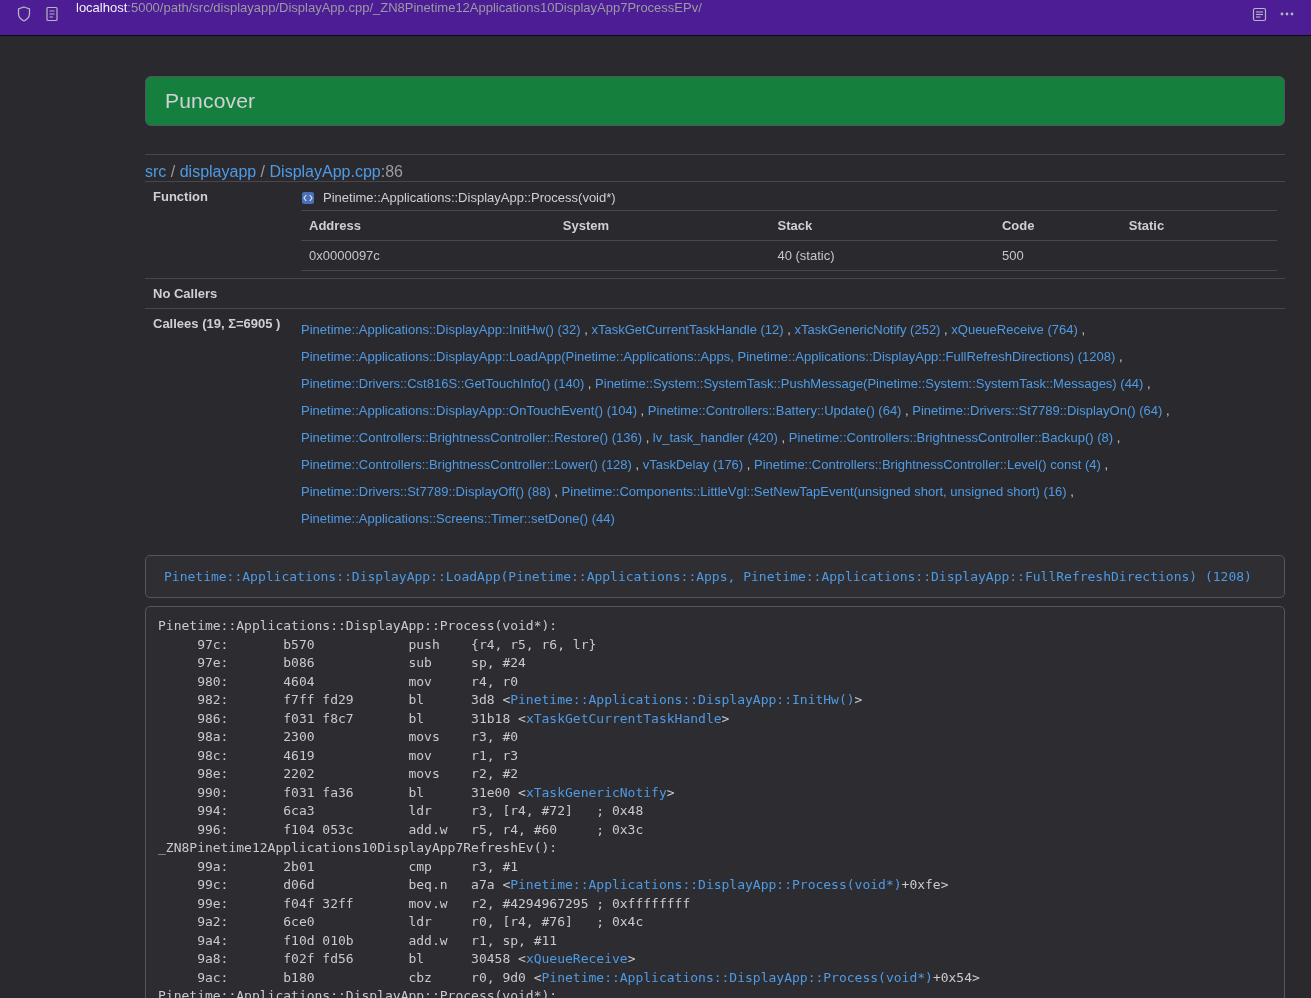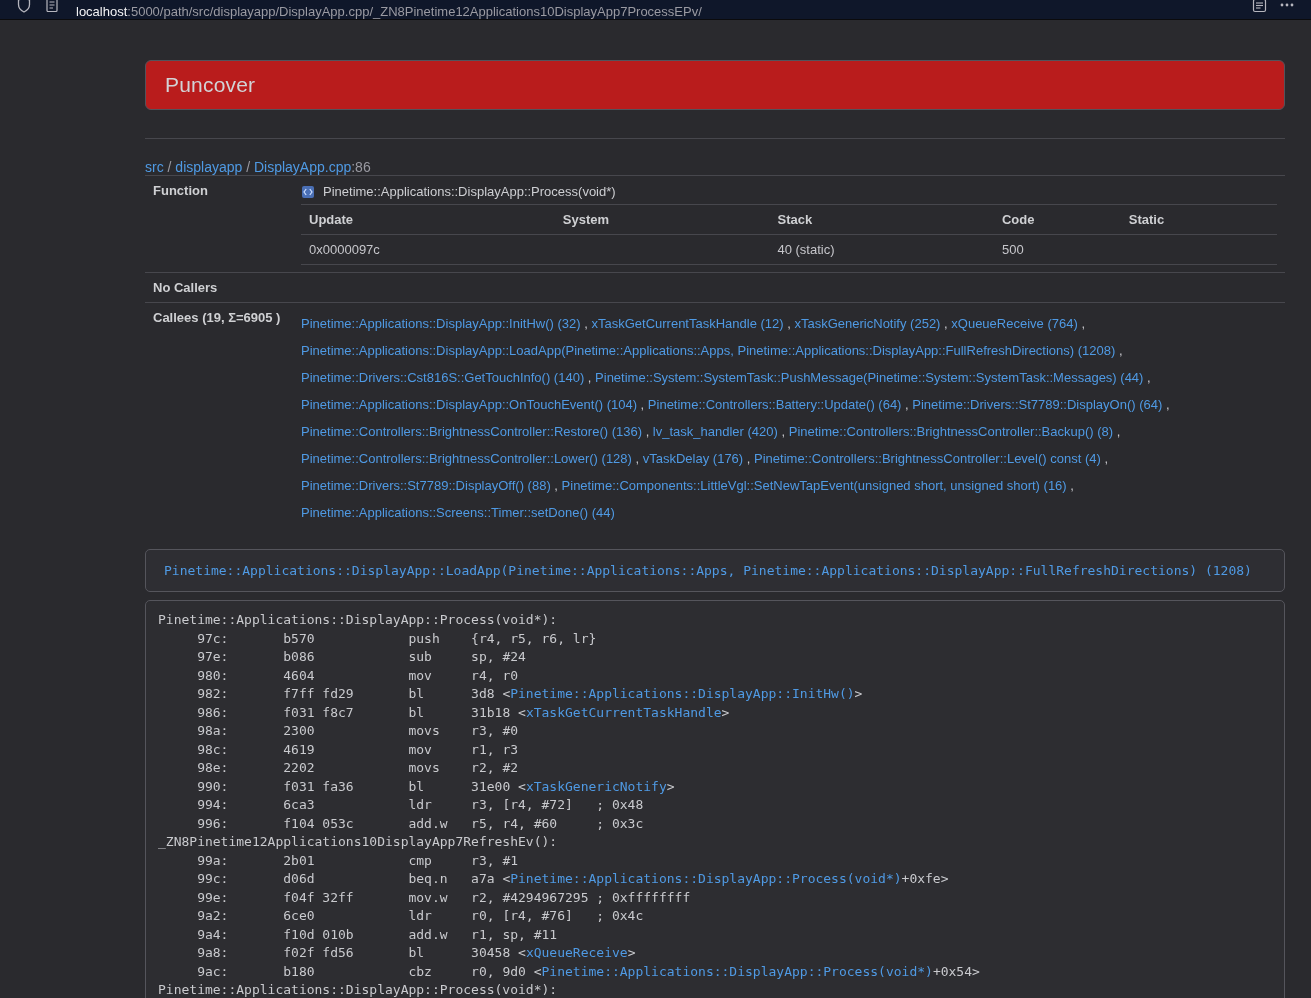--- a/index.html
+++ b/index.html
@@ -1,35 +1,35 @@
 <!DOCTYPE html>
 <html style="--link: #4f9ae4; --toolbar-bg: #1c1b22; --page-bg: #2a2a2e;"><head>
 <meta charset="utf-8">
 <style>
   *{box-sizing:border-box}
   html,body{margin:0;padding:0;width:1311px;height:998px;overflow:hidden;
     background:#2a2a2e;font-family:"Liberation Sans",sans-serif}
 
   
-  .toolbar{height:20px;background:#0f172a;border-bottom:1px solid #0b0b0d;
-    display:flex;align-items:flex-end;padding:0 10px}
+  .toolbar{height:36px;background:#4c1d95;border-bottom:1px solid #0b0b0d;
+    display:flex;align-items:flex-start;padding:0 10px}
   .tool-icon{width:28px;height:28px;display:flex;align-items:center;justify-content:center;
     border-radius:4px;flex:0 0 auto}
   .urlbar{display:flex;align-items:baseline;font-size:13px;margin-left:10px;
     white-space:nowrap;overflow:hidden;flex:1 1 auto}
   .url-host{color:#f4f4f6}
   .url-path{color:#9a9aa2}
 
   
   .content{width:1140px;margin-left:145px;padding-top:40px;color:#c6c6cb}
-  .jumbotron{border:1px solid #53535b;border-radius:6px;background:#b91c1c;padding:12px 19px}
+  .jumbotron{border:1px solid #53535b;border-radius:6px;background:#15803d;padding:12px 19px}
   .jumbotron h1{margin:0;font-size:21px;font-weight:500;color:#d2d3d6;letter-spacing:.2px}
   hr.rule{border:none;border-top:1px solid #47474d;margin:28px 0 0}
 
-  .breadcrumb{margin-top:20px;font-size:14px;color:#9a9aa2}
+  .breadcrumb{margin-top:8px;font-size:16px;color:#9a9aa2}
   .bc-sep,.bc-suffix{color:#9a9aa2}
 
   .link{color:var(--link,#4f9ae4);text-decoration:none;cursor:pointer}
 
   table.fn-table{width:100%;border-collapse:collapse;font-size:13px;color:#c6c6cb}
   table.fn-table > tbody > tr > th,
   table.fn-table > tbody > tr > td{border-top:1px solid #47474d;padding:7px 8px;
     text-align:left;vertical-align:top}
   table.fn-table > tbody > tr > th{width:148px;font-weight:bold;white-space:nowrap;color:#cfd0d3}
 
@@ -113,21 +113,21 @@
               <svg width="14" height="14" viewBox="0 0 14 14">
                 <rect x="1" y="1" width="12" height="12" rx="2" fill="#4a6fb5"></rect>
                 <path d="M5.2 4L3 7l2.2 3M8.8 4L11 7l-2.2 3" stroke="#cfe0ff" stroke-width="1.2" fill="none"></path>
               </svg>
             </span>
             <span>Pinetime::Applications::DisplayApp::Process(void*)</span>
           </div>
           <table class="stats-table">
             <thead>
               <tr>
-                <th>Update</th>
+                <th>Address</th>
                 <th>System</th>
                 <th>Stack</th>
                 <th>Code</th>
                 <th>Static</th>
               </tr>
             </thead>
             <tbody>
               <tr>
                 <td>0x0000097c</td>
                 <td></td>

